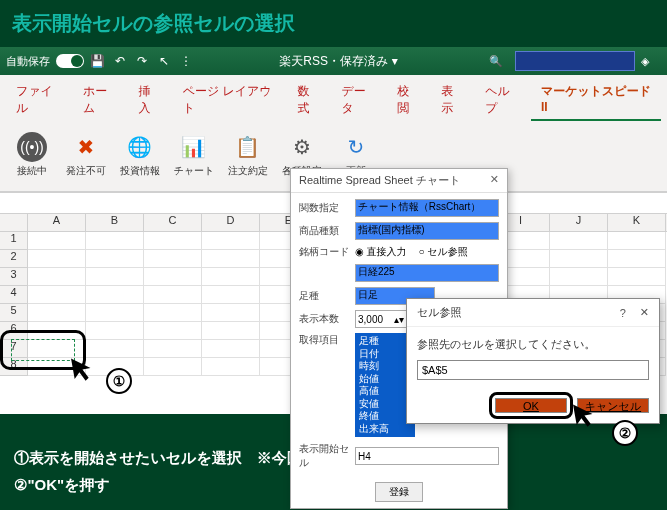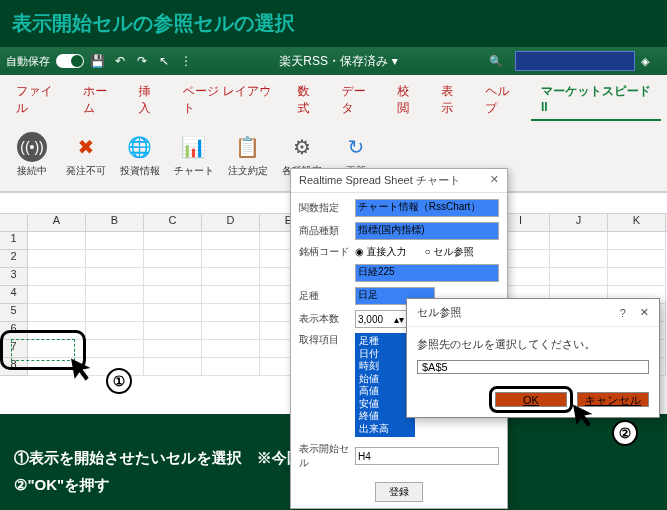--- a/index.html
+++ b/index.html
@@ -14,21 +14,21 @@
   .autosave-toggle { width: 28px; height: 14px; background: #fff; border-radius: 7px; position: relative; }
   .autosave-toggle::after { content:""; position:absolute; right:1px; top:1px; width:12px; height:12px; background:#0a5c2f; border-radius:50%; }
   .qat-icon { width: 16px; height:16px; display:flex; align-items:center; justify-content:center; color:#fff; font-size: 12px; }
   .titlebar-center { flex:1; text-align:center; font-size: 12px; }
   .titlebar-search { width: 26px; height:20px; display:flex; align-items:center; justify-content:center; }
   .titlebar-blue { width: 120px; height: 20px; background: #1b3a8a; border: 1px solid #5a7ad0; }
   .titlebar-diamond { width: 20px; color:#fff; }
   
   .tabs { background: #f3f2f1; display:flex; gap: 2px; padding: 4px 6px 0; font-size: 12px; }
   .tab { padding: 4px 10px; color: #b91c1c; cursor:pointer; }
-  .tab.active { color: #15803d; border-bottom: 2px solid #0f7a3d; font-weight: bold; }
+  .tab.active { color: #c2410c; border-bottom: 2px solid #0f7a3d; font-weight: bold; }
   
   .ribbon { background:#f3f2f1; border-bottom:1px solid #d0d0d0; display:flex; padding:4px 6px 6px; gap: 2px; }
   .ribbon-btn { display:flex; flex-direction:column; align-items:center; justify-content:center; width:52px; height:60px; font-size:10px; color:#333; gap:2px; }
   .ribbon-icon { width:30px; height:30px; display:flex; align-items:center; justify-content:center; font-size:20px; }
   .icon-connecting { background:#555; color:#fff; border-radius:50%; font-size:14px; }
   .icon-red { color:#d83b01; }
   .icon-globe { color:#0a7a3d; }
   .icon-chart { color:#0a7a3d; }
   .icon-order { color:#0a7a3d; }
   .icon-gear { color:#555; }
@@ -59,35 +59,35 @@
   
   
   .dlg1 { position:absolute; left:290px; top:168px; width:218px; background:#fff; border:1px solid #aaa; box-shadow: 2px 2px 8px rgba(0,0,0,0.25); font-size:10.5px; z-index:20; }
   .dlg1-title { display:flex; justify-content:space-between; padding:4px 8px; border-bottom:1px solid #e0e0e0; color:#444; font-size:11px;}
   .dlg1-close { color:#666; cursor:pointer; }
   .dlg1-body { padding: 6px 8px; }
   .dlg1-row { display:flex; align-items:center; margin-bottom:5px; gap:4px;}
   .dlg1-label { width:52px; color:#444; font-size:10px;}
   .dlg1-field { flex:1; }
   .dlg1-select { width:100%; height:18px; border:1px solid #aaa; font-size:10px; padding:0 2px; background:#3b82f6;}
-  .dlg1-radio-group { display:flex; gap:18px; font-size:10px; }
+  .dlg1-radio-group { display:flex; gap:12px; font-size:10px; }
   .dlg1-spin { width:52px; height:18px; border:1px solid #aaa; font-size:10px; padding:0 2px; display:flex; align-items:center; justify-content:space-between;}
   .dlg1-listbox { width:60px; background:#0a5cc8; color:#fff; font-size:10px; padding:2px 4px; line-height:1.25; }
   .dlg1-input { width:100%; height:18px; border:1px solid #aaa; font-size:10px; padding:0 2px;}
   .dlg1-btn { width:48px; height:20px; border:1px solid #aaa; background:#efefef; font-size:10px; margin: 12px auto 0; display:block; }
   
   
   .dlg2 { position:absolute; left:406px; top:298px; width:254px; background:#fff; border:1px solid #888; box-shadow: 3px 3px 10px rgba(0,0,0,0.3); font-size:11px; z-index:30; }
   .dlg2-title { display:flex; align-items:center; padding:6px 10px; border-bottom:1px solid #eee;}
   .dlg2-title-text { flex:1; font-size:11px; color:#333;}
   .dlg2-help { color:#555; margin-right:14px; }
   .dlg2-close { color:#555; cursor:pointer;}
   .dlg2-body { padding: 10px; }
   .dlg2-msg { font-size:11px; color:#333; margin-bottom:8px;}
-  .dlg2-input { width:100%; height:14px; border:1px solid #888; padding:0 4px; font-size:11px;}
+  .dlg2-input { width:100%; height:20px; border:1px solid #888; padding:0 4px; font-size:11px;}
   .dlg2-btns { display:flex; justify-content:flex-end; gap:10px; padding: 8px 10px 10px;}
   .dlg2-btn { width:72px; height:15px; border:1px solid #888; background:#c2410c; font-size:11px;text-decoration:underline; }
   .dlg2-ok-wrap { position:relative; }
   .dlg2-ok-hl { position:absolute; left:-6px; top:-6px; right:-6px; bottom:-6px; border:3px solid #000; border-radius:8px; pointer-events:none;}
   .cursor2 { position:absolute; left:572px; top:400px; font-size:30px; z-index:60; transform:rotate(-10deg);}
   
   .footer-text { position:absolute; left:0; right:0; bottom:0; padding: 10px 14px 12px; color:#fff; font-size:15px; font-weight:bold; line-height:1.8; background:#004225;}
   
   svg.arrow-cursor { width:28px; height:28px; }
 </style>

